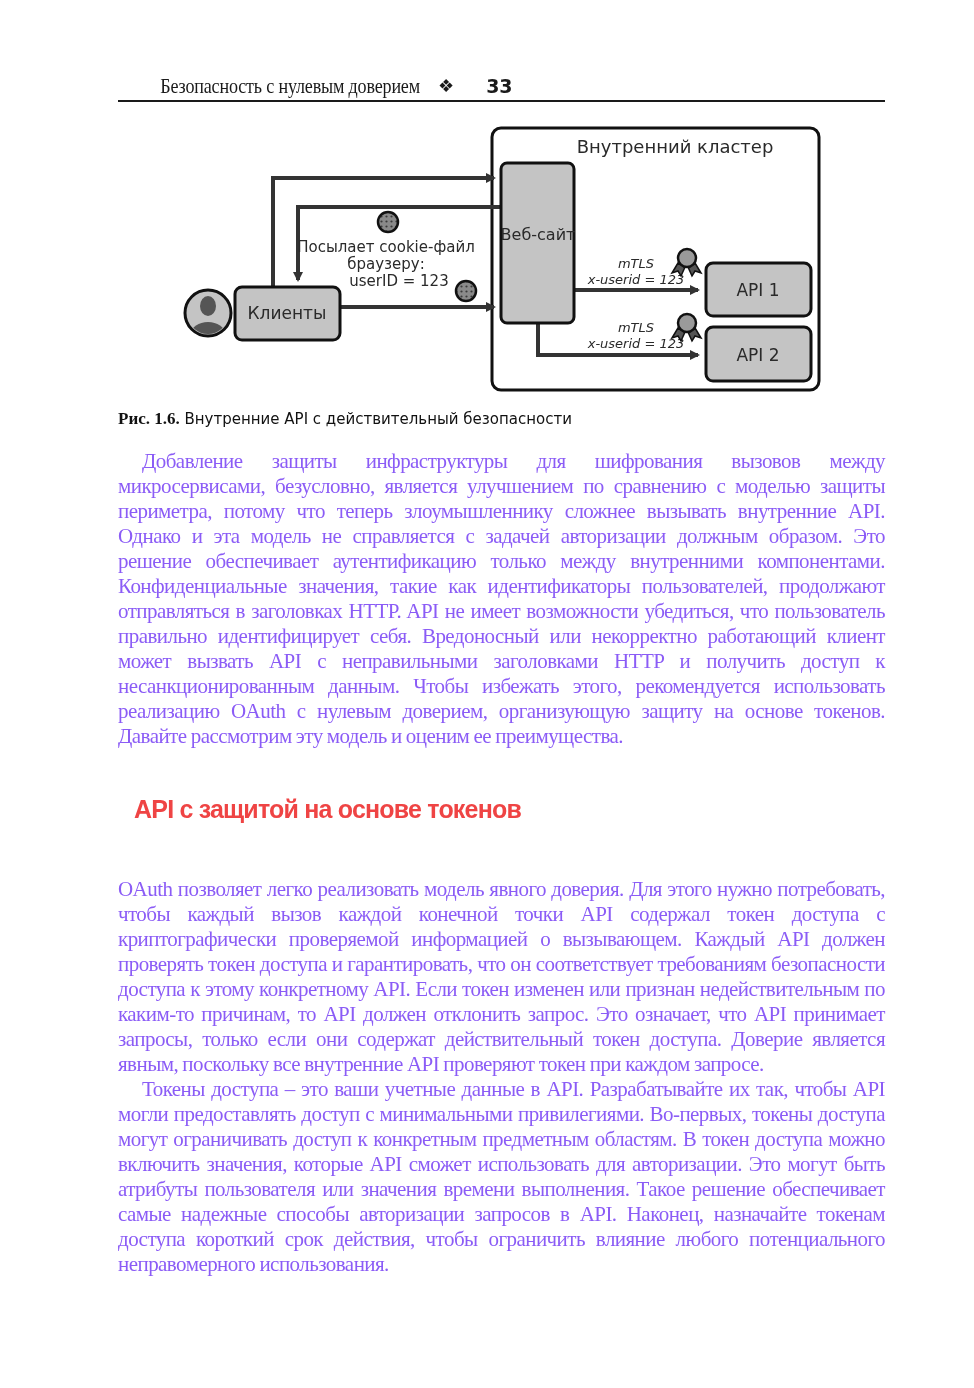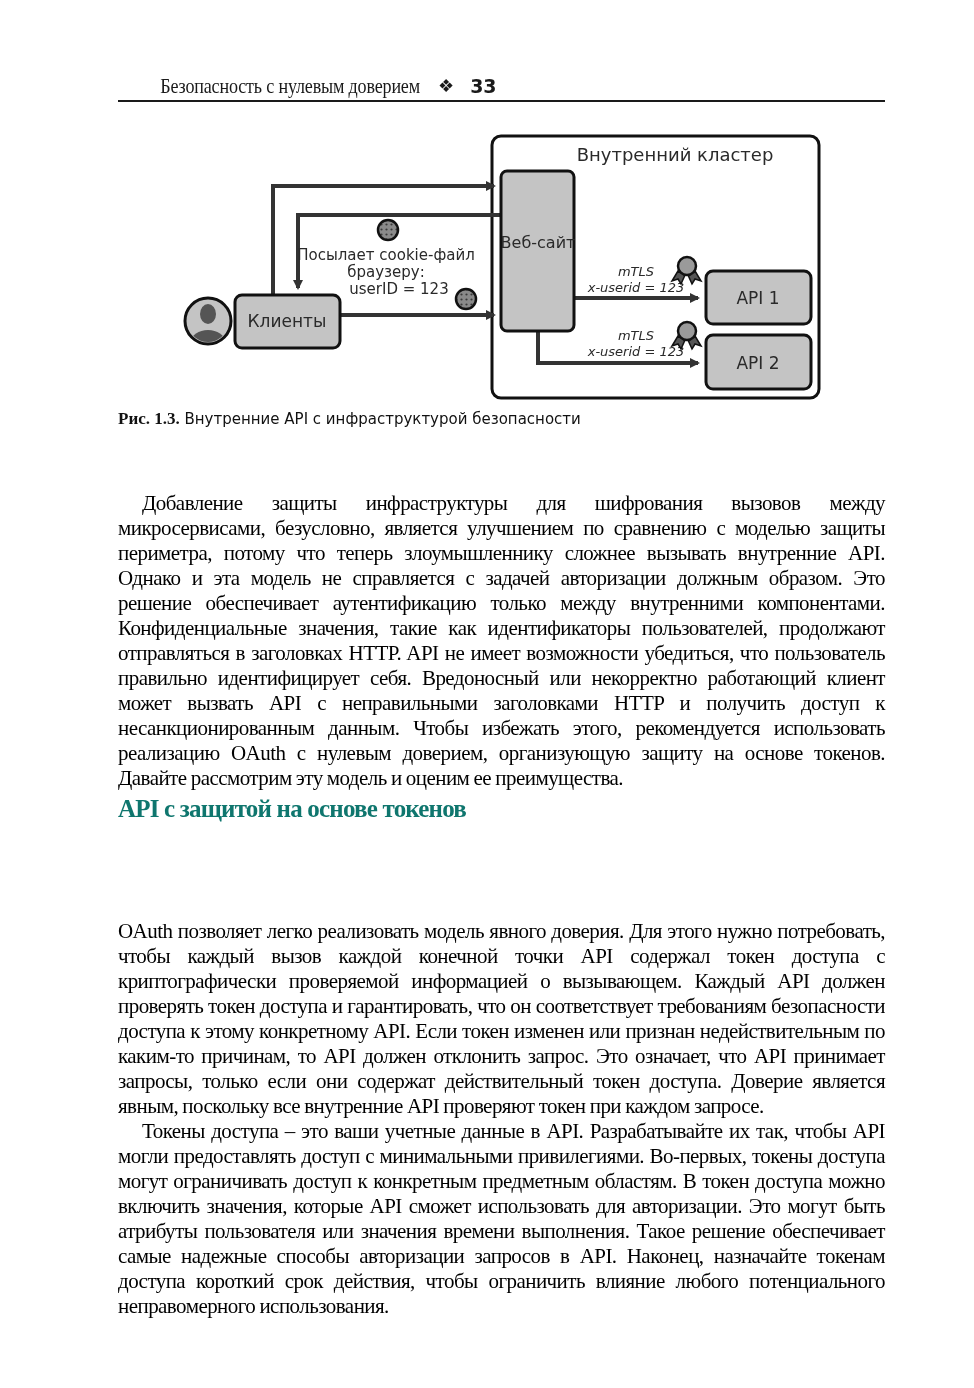--- a/index.html
+++ b/index.html
@@ -5,41 +5,41 @@
     html, body { margin: 0; padding: 0; background: #ffffff; }
     body { width: 974px; height: 1388px; position: relative; overflow: hidden; color: #1a1a1a; }
     .page-header {
       position: absolute; left: 118px; top: 74px; width: 767px; height: 28px;
       border-bottom: 2px solid #1a1a1a; box-sizing: border-box;
       font-family: "Liberation Serif", serif; font-size: 21px;
       display: flex; align-items: flex-start;
     }
     .page-header .running-title { transform: scaleX(0.86); transform-origin: right center; white-space: nowrap; letter-spacing: -0.2px; }
     .page-header .ornament { margin-left: 18px; font-size: 18px; line-height: 24px; }
-    .page-header .page-number { margin-left: 16px; font-family: "DejaVu Sans", sans-serif; font-weight: bold; font-size: 19px; line-height: 24px; }
-    .figure { position: absolute; left: 170px; top: 128px; width: 660px; height: 280px; }
+    .page-header .page-number { margin-left: 32px; font-family: "DejaVu Sans", sans-serif; font-weight: bold; font-size: 19px; line-height: 24px; }
+    .figure { position: absolute; left: 170px; top: 120px; width: 660px; height: 280px; }
     .figure svg { width: 660px; height: 280px; display: block; }
     .dlabel { font-family: "DejaVu Sans", sans-serif; fill: #2a2a2a; }
     .caption {
       position: absolute; left: 118px; top: 409px; white-space: nowrap;
       font-family: "DejaVu Sans", sans-serif; font-size: 15px; color: #111;
     }
     .caption .fig-num { font-family: "Liberation Serif", serif; font-weight: bold; font-size: 17px; }
     .body-text {
       position: absolute; left: 118px; width: 767px;
       font-family: "Liberation Serif", serif; font-size: 21px; line-height: 25px;
-      text-align: justify; color: #000000; margin-top: 42px;
+      text-align: justify; color: #8b5cf6;
     }
     .body-text p { margin: 0; }
     .body-text p.indent { text-indent: 24px; }
     .para { letter-spacing: -0.55px; word-spacing: -0.5px; }
     .section-heading {
-      position: absolute; left: 118px; top: 795px;
-      font-family: Liberation Serif, serif; font-weight: bold; font-size: 25px;
-      letter-spacing: -0.8px; color: #0f766e; white-space: nowrap;
+      position: absolute; left: 134px; top: 795px;
+      font-family: Liberation Sans, sans-serif; font-weight: bold; font-size: 25px;
+      letter-spacing: -0.8px; color: #ef4444; white-space: nowrap;
     }
   </style>
 </head>
 <body>
 
 <div class="page-header">
   <span class="running-title">Безопасность с нулевым доверием</span>
   <span class="ornament">❖</span>
   <span class="page-number">33</span>
 </div>
@@ -125,21 +125,21 @@
     </g>
 
     <g>
       <rect x="536" y="207" width="105" height="54" rx="7" fill="#c4c4c4" stroke="#111" stroke-width="3"></rect>
       <text class="dlabel" x="588" y="241" font-size="17" text-anchor="middle">API 2</text>
     </g>
   </svg>
 </div>
 
 <div class="caption">
-  <span class="fig-num">Рис. 1.3.</span><span> Внутренние API с инфраструктурой безопасности</span>
+  <span class="fig-num">Рис. 1.6.</span><span> Внутренние API с действительный безопасности</span>
 </div>
 
 <div class="body-text" style="top:449px;">
   <p class="indent para">Добавление защиты инфраструктуры для шифрования вызовов между микросервисами, безусловно, является улучшением по сравнению с моделью защиты периметра, потому что теперь злоумышленнику сложнее вызывать внутренние API. Однако и эта модель не справляется с задачей авторизации должным образом. Это решение обеспечивает аутентификацию только между внутренними компонентами. Конфиденциальные значения, такие как идентификаторы пользователей, продолжают отправляться в заголовках HTTP. API не имеет возможности убедиться, что пользователь правильно идентифицирует себя. Вредоносный или некорректно работающий клиент может вызвать API с неправильными заголовками HTTP и получить доступ к несанкционированным данным. Чтобы избежать этого, рекомендуется использовать реализацию OAuth с нулевым доверием, организующую защиту на основе токенов. Давайте рассмотрим эту модель и оценим ее преимущества.</p>
 </div>
 
 <div class="section-heading">API с защитой на основе токенов</div>
 
 <div class="body-text" style="top:877px;">
   <p class="para">OAuth позволяет легко реализовать модель явного доверия. Для этого нужно потребовать, чтобы каждый вызов каждой конечной точки API содержал токен доступа с криптографически проверяемой информацией о вызывающем. Каждый API должен проверять токен доступа и гарантировать, что он соответствует требованиям безопасности доступа к этому конкретному API. Если токен изменен или признан недействительным по каким-то причинам, то API должен отклонить запрос. Это означает, что API принимает запросы, только если они содержат действительный токен доступа. Доверие является явным, поскольку все внутренние API проверяют токен при каждом запросе.</p>

